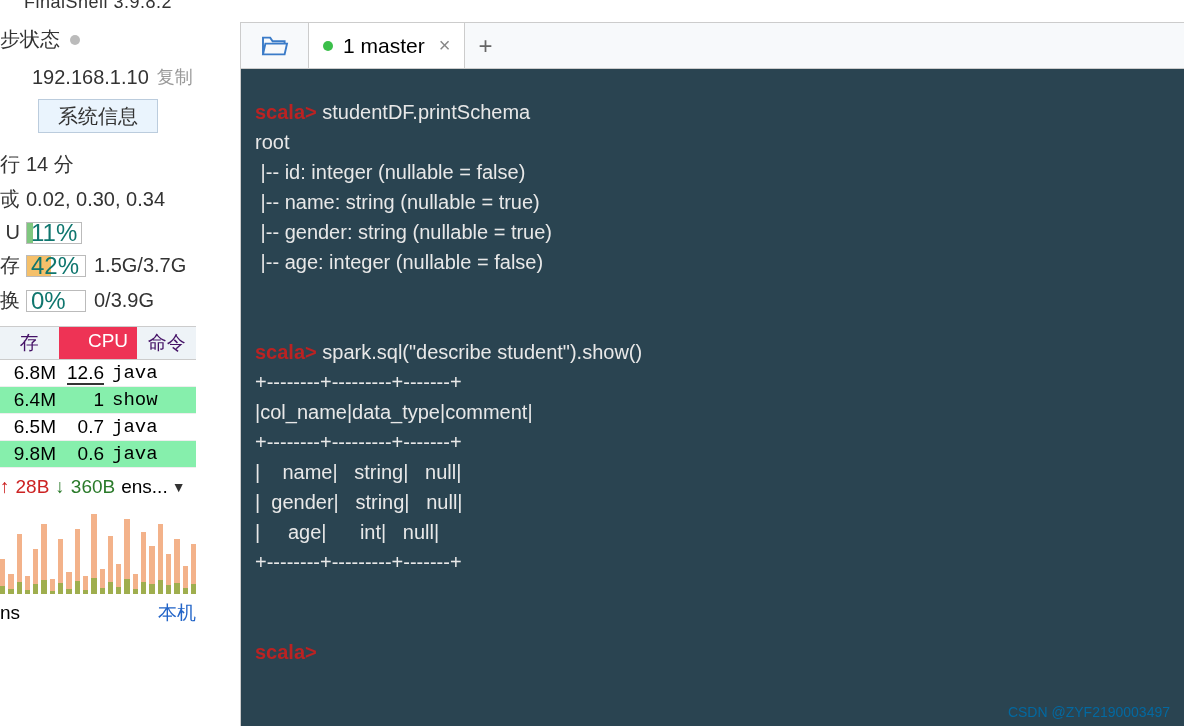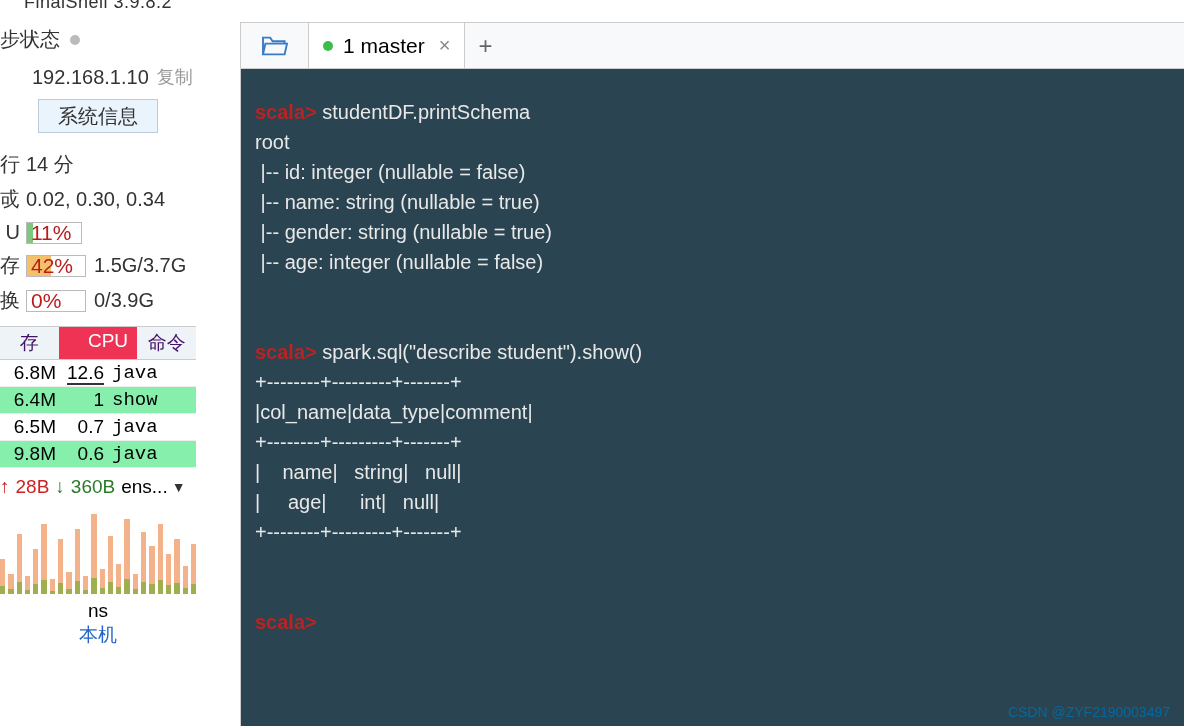--- a/index.html
+++ b/index.html
@@ -9,38 +9,38 @@
 .sync { display:flex; align-items:center; padding:4px 0 6px; font-size:20px; color:#333; }
 .sync-dot { width:10px; height:10px; border-radius:50%; background:#bbb; margin-left:10px; }
 .ip-row { display:flex; align-items:center; padding:6px 0 10px; }
 .ip { font-size:20px; color:#333;padding-left:32px; }
 .copy { font-size:18px; color:#999; margin-left:8px; cursor:pointer; }
 .sysinfo-btn { margin:0 auto 14px; width:120px; height:34px; border:1px solid #bcd; background:#eaf4fd; font-size:20px; color:#333; display:flex; align-items:center; justify-content:center; cursor:pointer; }
 .stat-row { display:flex; align-items:center; font-size:20px; color:#333; padding:4px 0; }
 .stat-label { width:20px; text-align:right; margin-right:6px; }
 .bar { height:22px; border:1px solid #bbb; background:#fff; position:relative; margin-right:8px; }
 .bar-fill { position:absolute; left:0; top:0; bottom:0; }
-.bar-txt { position:absolute; left:4px; top:0; font-size:21px; color:#b91c1c; line-height:20px; }
+.bar-txt { position:absolute; left:4px; top:0; font-size:24px; color:#0f766e; line-height:20px; }
 .tabs-head { display:flex; border-top:1px solid #ccc; border-bottom:1px solid #ccc; margin-top:8px; font-size:19px; }
 .th { flex:1; text-align:center; padding:3px 0; background:#eef3f7; color:#416; cursor:pointer; }
 .th.cpu { background:#e35; color:#fff;padding-left:20px; }
 .proc-row { display:flex; font-size:19px; border-bottom:1px solid #eee; padding:2px 0; }
 .proc-row.alt { background:#86efac; }
 .pc1 { width:60px; text-align:right; padding-right:4px; }
 .pc2 { width:50px; text-align:right; padding-right:6px; }
 .pc2 .u { border-bottom:2px solid #333; }
 .pc3 { flex:1; padding-left:2px;font-family:Liberation Mono, monospace; }
 .net-row { display:flex; align-items:center; font-size:19px; padding:8px 0 2px; }
 .up { color:#c22; margin-right:6px; }
 .dn { color:#2a7a2a; margin-right:6px; }
 .arrow { margin-left:4px; font-size:14px; color:#333; }
 .chart { height:90px; margin:4px 0; display:flex; align-items:flex-end; gap:3px; }
 .cbar { width:6px; background:#f3b28a; position:relative; }
 .cbar .g { position:absolute; bottom:0; left:0; right:0; background:#9fae4e; }
-.ns-row { display:flex; align-items:center; font-size:19px; padding:2px 0 6px; justify-content:space-between;flex-direction:column; }
+.ns-row { display:flex; align-items:center; font-size:19px; padding:2px 0 6px; justify-content:space-between; }
 .local { color:#2365c8; }
 .main { position:absolute; left:196px; top:22px; right:0; bottom:0; border:1px solid #ccc; border-right:none; border-bottom:none;margin-left:44px; }
 .tabbar { height:46px; background:#f7f9fb; border-bottom:1px solid #ccc; display:flex; align-items:stretch; }
 .folder { width:68px; display:flex; align-items:center; justify-content:center; border-right:1px solid #ccc; cursor:pointer; }
 .folder svg { width:30px; height:24px; }
 .tab { display:flex; align-items:center; padding:0 14px; background:#fff; border-right:1px solid #ccc; font-size:21px; cursor:pointer; }
 .tab-dot { width:10px; height:10px; border-radius:50%; background:#3bbf4a; margin-right:10px; }
 .tab-x { margin-left:14px; color:#888; font-size:20px; cursor:pointer; }
 .tab-add { width:40px; display:flex; align-items:center; justify-content:center; font-size:24px; color:#666; cursor:pointer; }
 .term { position:absolute; left:0; right:0; top:46px; bottom:0; background:#2a4451; padding:28px 14px; font-family:"Courier New",monospace; font-size:20px; line-height:30px; color:#e8e8e8; overflow:hidden; }
@@ -232,20 +232,21 @@
       <div>&nbsp;|--&nbsp;name:&nbsp;string&nbsp;(nullable&nbsp;=&nbsp;true)</div>
       <div>&nbsp;|--&nbsp;gender:&nbsp;string&nbsp;(nullable&nbsp;=&nbsp;true)</div>
       <div>&nbsp;|--&nbsp;age:&nbsp;integer&nbsp;(nullable&nbsp;=&nbsp;false)</div>
       <div>&nbsp;</div>
       <div>&nbsp;</div>
       <div><span class="prompt">scala&gt;</span> spark.sql("describe student").show()</div>
       <div>+--------+---------+-------+</div>
       <div>|col_name|data_type|comment|</div>
       <div>+--------+---------+-------+</div>
       <div>|&nbsp;&nbsp;&nbsp;&nbsp;name|&nbsp;&nbsp;&nbsp;string|&nbsp;&nbsp;&nbsp;null|</div>
+      <div>|&nbsp;&nbsp;gender|&nbsp;&nbsp;&nbsp;string|&nbsp;&nbsp;&nbsp;null|</div>
       <div>|&nbsp;&nbsp;&nbsp;&nbsp;&nbsp;age|&nbsp;&nbsp;&nbsp;&nbsp;&nbsp;&nbsp;int|&nbsp;&nbsp;&nbsp;null|</div>
       <div>+--------+---------+-------+</div>
       <div>&nbsp;</div>
       <div>&nbsp;</div>
       <div><span class="prompt">scala&gt;</span></div>
     </div>
 </div>
 
 <div class="wm">CSDN @ZYF2190003497</div>
 

